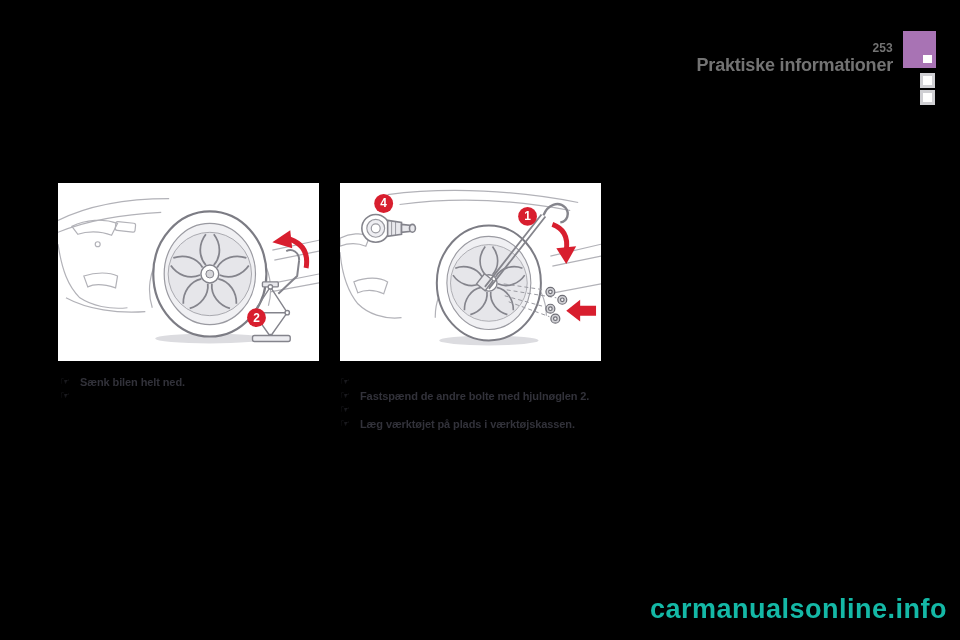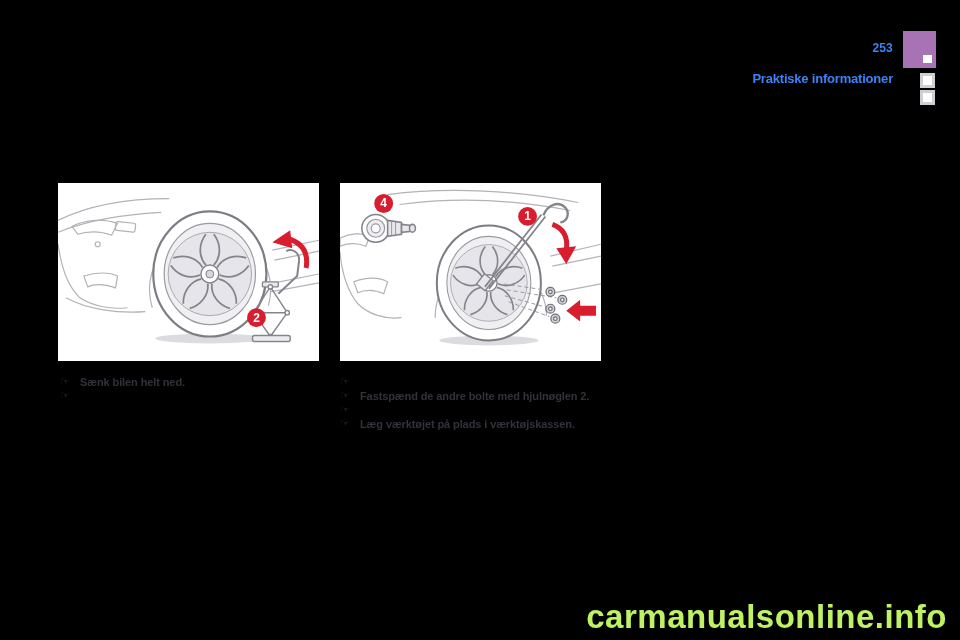--- a/index.html
+++ b/index.html
@@ -1,22 +1,22 @@
 <!DOCTYPE html>
 <html><head>
 <meta charset="utf-8">
 <style>
   html,body{margin:0;padding:0;background:#000;}
   .page{position:relative;width:960px;height:640px;background:#000;overflow:hidden;
         font-family:"Liberation Sans",sans-serif;}
 
   
-  .hdr{position:absolute;top:41px;right:67px;text-align:right;color:#3b82f6;}
+  .hdr{position:absolute;top:41px;right:67px;text-align:right;color:#737373;}
   .hdr .pnum{font-size:12px;font-weight:700;letter-spacing:.2px;}
-  .hdr .sect{font-size:13px;font-weight:700;margin-top:16px;letter-spacing:-.2px;}
+  .hdr .sect{font-size:18px;font-weight:700;margin-top:0;letter-spacing:-.2px;}
 
   .tab-square{position:absolute;left:903px;top:31px;width:33px;height:37px;background:#a873b4;}
   .tab-square .inner{position:absolute;right:4px;bottom:5px;width:9px;height:8px;background:#fff;}
   .mini-square{position:absolute;left:920px;width:15px;height:15px;background:#fff;
                border:3px solid #cfcfd3;box-sizing:border-box;}
   .mini-square.s1{top:73px;} .mini-square.s2{top:90px;}
 
   
   .panel{position:absolute;top:183px;width:261px;height:178px;background:#fff;}
   .panel.left{left:58px;} .panel.right{left:340px;}
@@ -24,22 +24,22 @@
 
   
   .instr{position:absolute;top:375px;color:#32323a;font-size:11px;font-weight:700;
          line-height:14px;letter-spacing:-.1px;}
   .instr.left{left:60px;width:265px;}
   .instr.right{left:340px;width:295px;}
   .item{display:flex;align-items:flex-start;}
   .bullet{flex:0 0 20px;font-family:"DejaVu Sans",sans-serif;font-size:11px;line-height:14px;}
   .itext{white-space:pre-line;}
 
-  .watermark{position:absolute;right:13px;bottom:4px;font-size:33px;font-weight:700;
-             color:#bef264;letter-spacing:.5px;}
+  .watermark{position:absolute;right:13px;bottom:15px;font-size:27px;font-weight:700;
+             color:#14b8a6;letter-spacing:.5px;}
 </style>
 </head>
 <body>
 
 <div class="page">
 
   <svg width="0" height="0" style="position:absolute" aria-hidden="true">
     <defs>
       <g id="wheel-gfx">
         <ellipse rx="57" ry="63" fill="#ffffff" stroke="#7c7c84" stroke-width="2.2"></ellipse>

